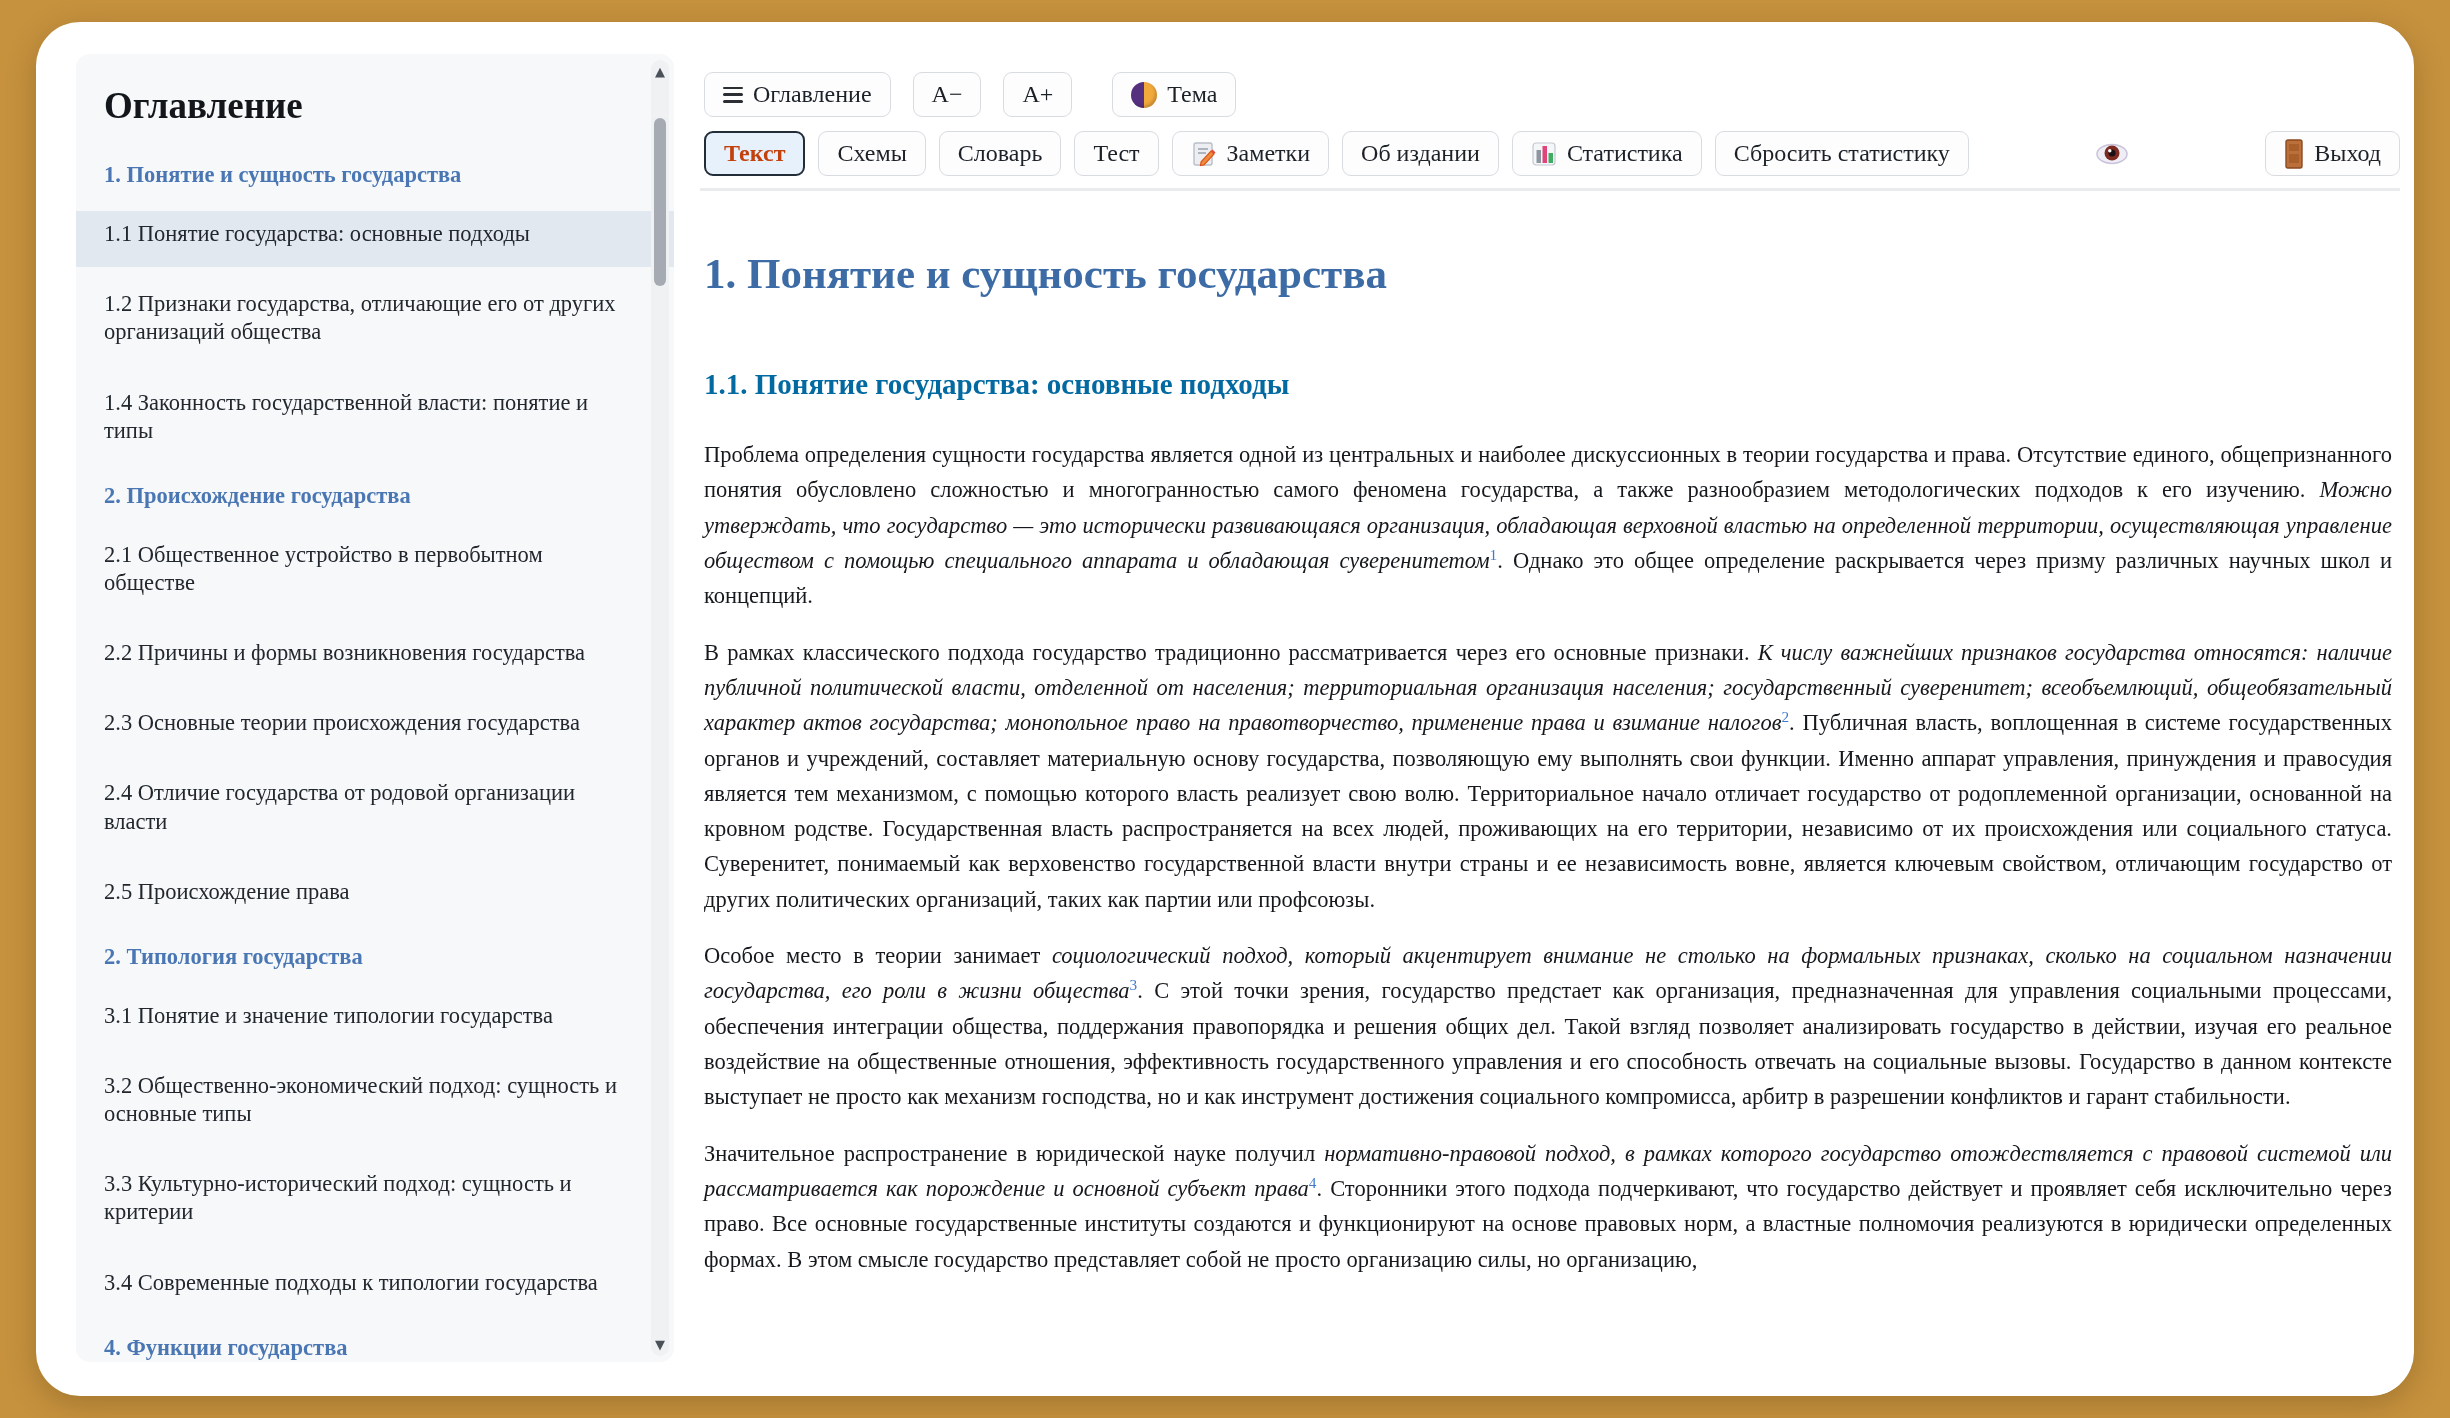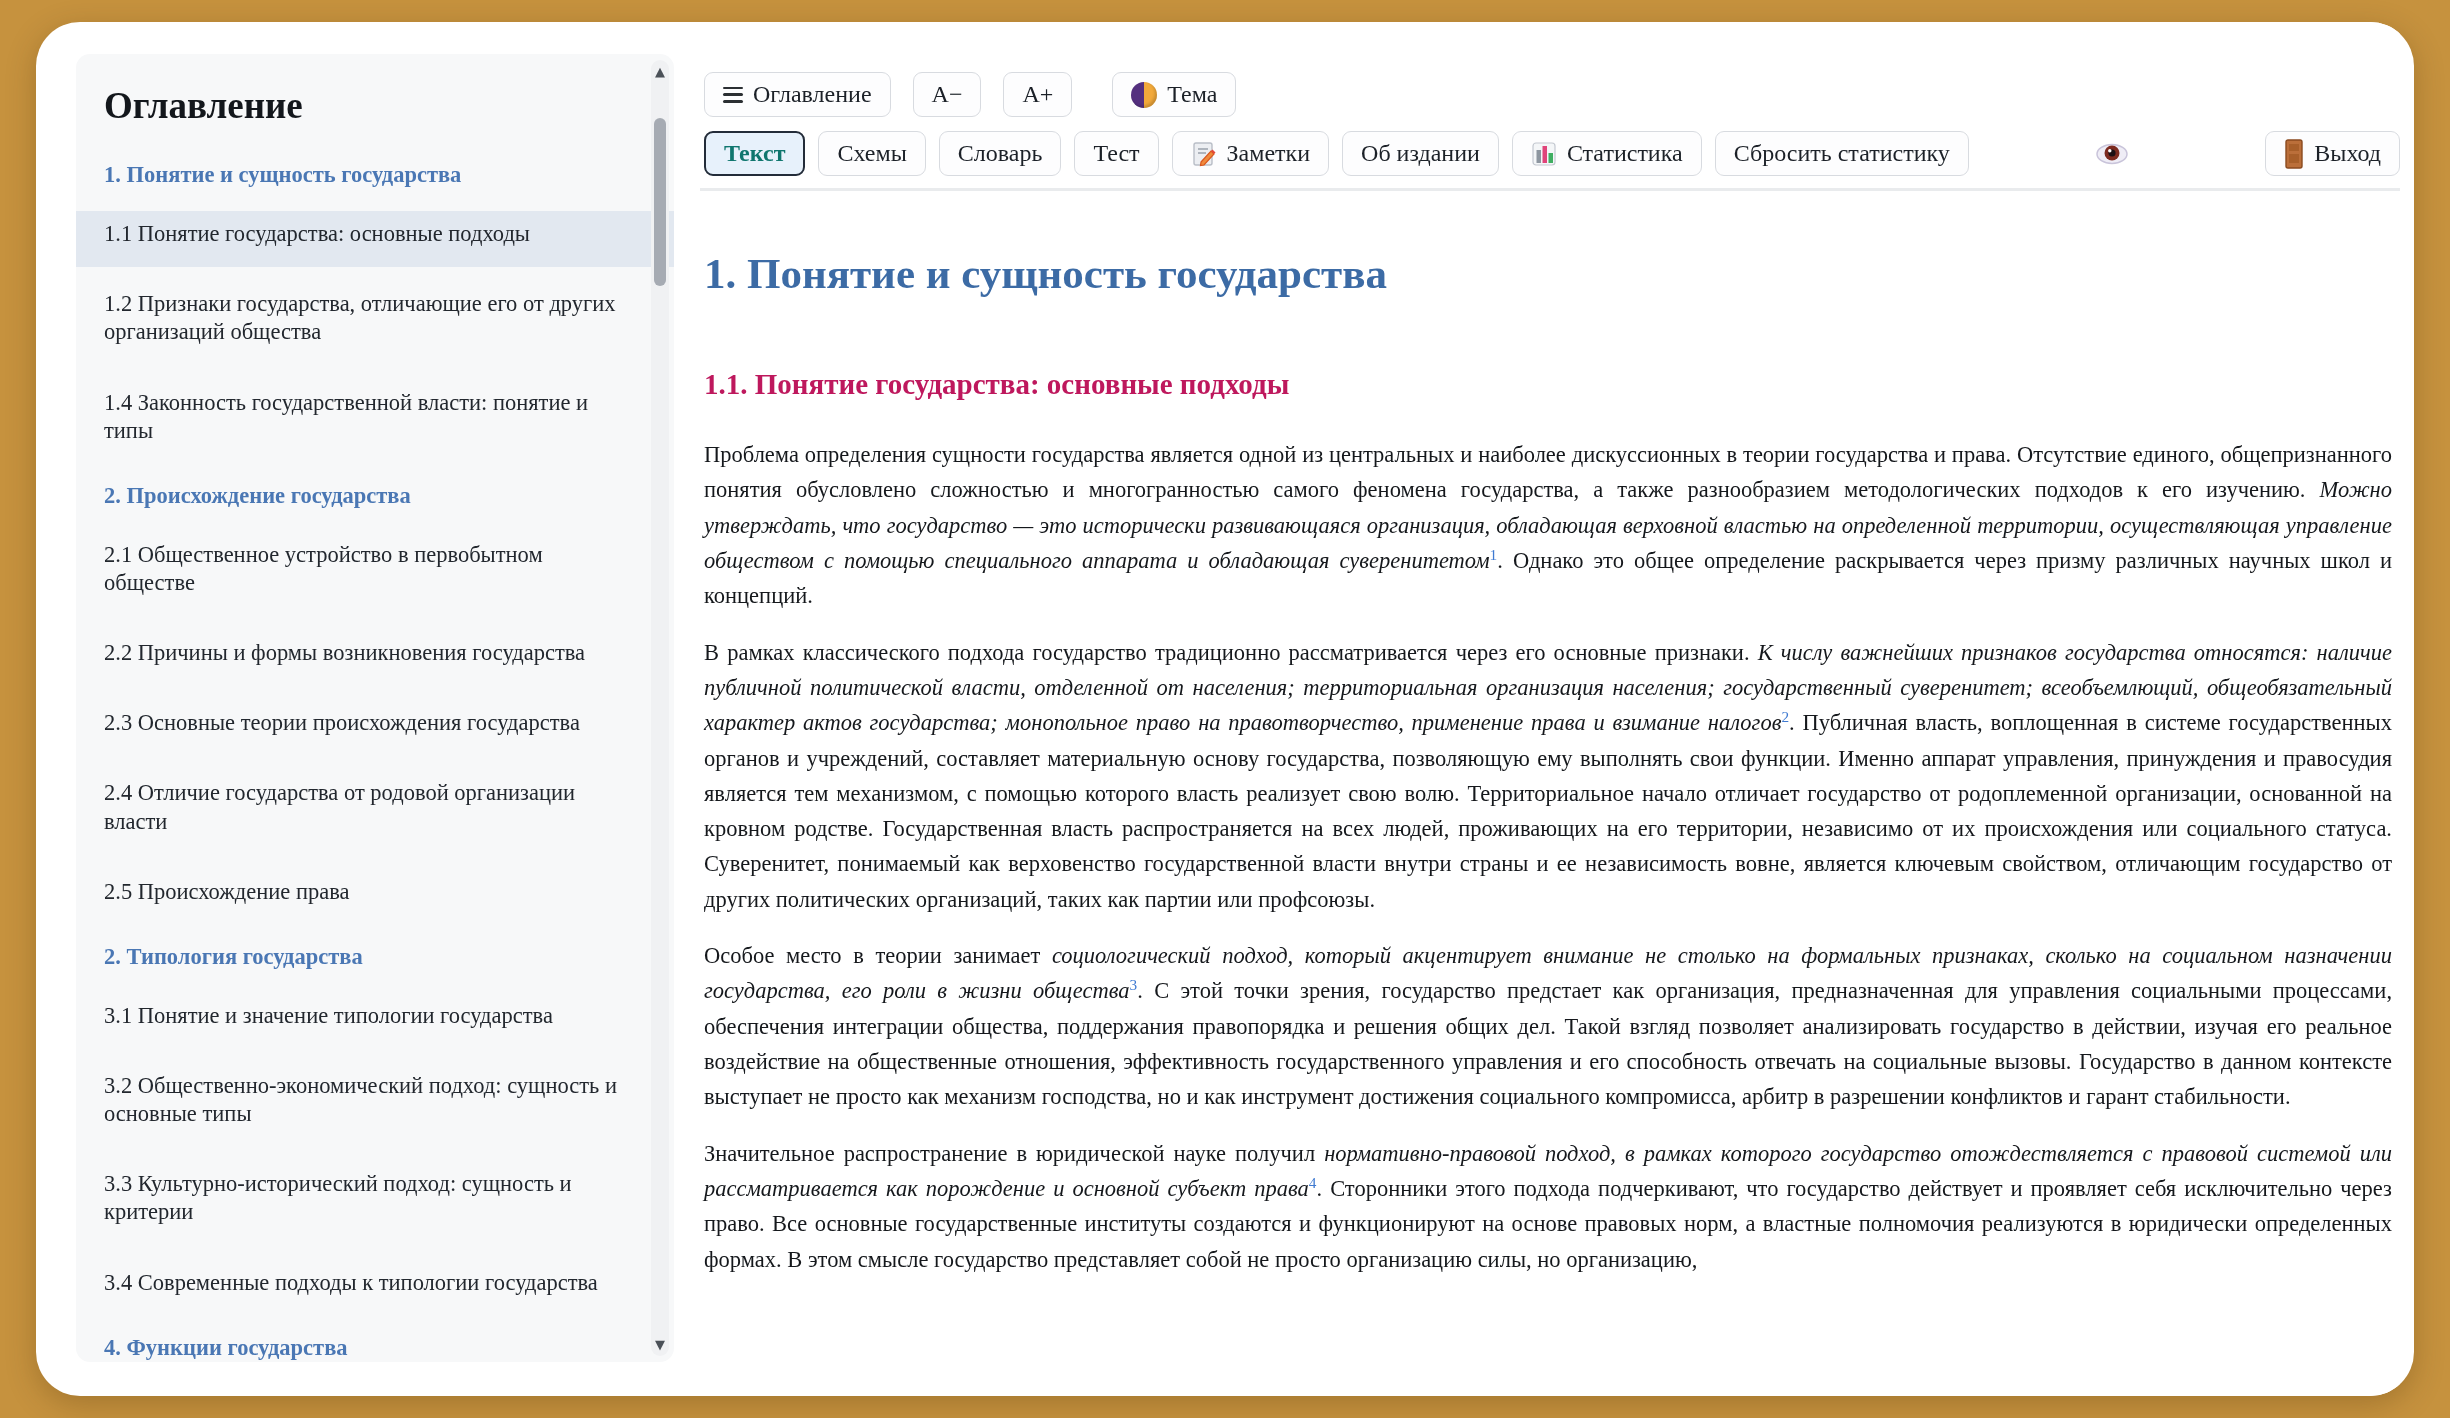--- a/index.html
+++ b/index.html
@@ -55,42 +55,42 @@
   .toolbar { display:flex; align-items:center; gap:22px; padding-left:4px; }
   .row1 { margin-top:50px; }
   .row2 { margin-top:14px; gap:13px; }
   .btn {
     display:inline-flex; align-items:center; gap:10px;
     background:#fdfdfe; border:1px solid #d8dbe0; border-radius:9px;
     padding:7px 18px; font-family:inherit; font-size:24px; color:#1c2128;
     cursor:pointer; white-space:nowrap; height:45px;
   }
   .btn.tab-active {
-    background:#e7f1fb; border:2.5px solid #232c39; color:#0f766e; font-weight:700;
+    background:#e7f1fb; border:2.5px solid #232c39; color:#c2410c; font-weight:700;
   }
   .divider { height:3px; background:#e9ebed; margin-top:12px; }
 
   
   .ic { display:inline-flex; align-items:center; justify-content:center; }
   .hamburger { width:20px; height:16px; flex-direction:column; justify-content:space-between; }
   .hamburger i { display:block; width:100%; height:2.6px; background:#2b2f33; border-radius:2px; }
   .theme-circle {
     width:26px; height:26px; border-radius:50%;
     background:linear-gradient(90deg,#54307f 0 50%,#f2a93b 50% 100%);
     box-shadow:inset -2px -2px 3px rgba(0,0,0,.18);
   }
   .eye-wrap { cursor:pointer; }
 
   
   .article { padding:58px 8px 0 4px; }
   .article h1 {
     color:#3c6ba5; font-size:43px; font-weight:700; margin:0;
   }
   .article h2 {
-    color:#be185d; font-size:29px; font-weight:700; margin:70px 0 36px 0;
+    color:#0369a1; font-size:29px; font-weight:700; margin:70px 0 36px 0;
   }
   .article p {
     font-size:22.5px; line-height:1.57; color:#15181c;
     text-align:justify; margin:8px 0 21px 0;
   }
   .article p em { font-style:italic; }
   sup.fn {
     color:#3f7ad1; font-size:0.68em; line-height:0; cursor:pointer;
   }
 </style>

